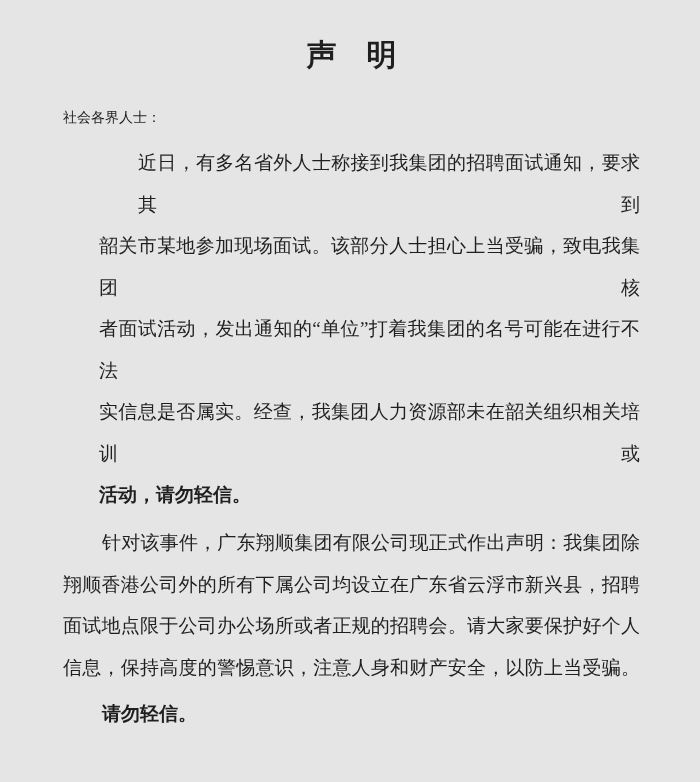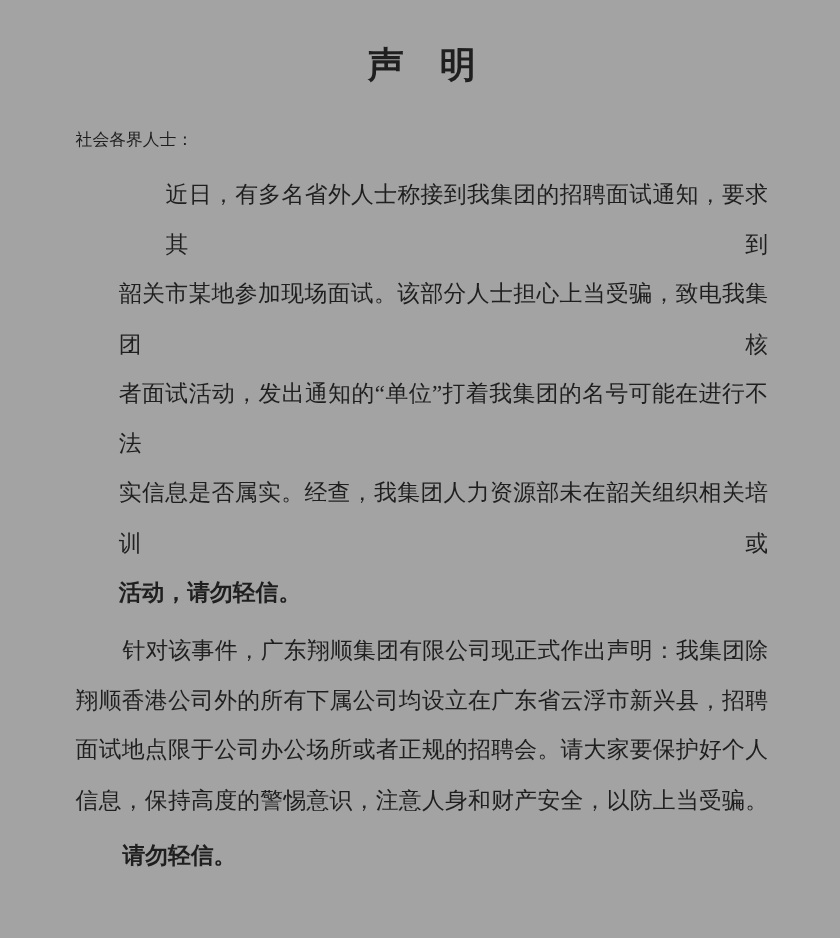--- a/index.html
+++ b/index.html
@@ -4,21 +4,21 @@
 <style>
   html, body {
     margin: 0;
     padding: 0;
     background: #ffffff;
   }
   .page {
     position: relative;
     width: 700px;
     height: 782px;
-    background: #a3a3a3;
+    background: #e5e5e5;
     color: #1f1f1f;
     font-family: "Liberation Serif", "DejaVu Serif", serif;
     overflow: hidden;
     box-sizing: border-box;
   }
   .content {
     padding: 0 60px 0 63px;
   }
   .doc-title {
     margin: 34px 0 0 0;

